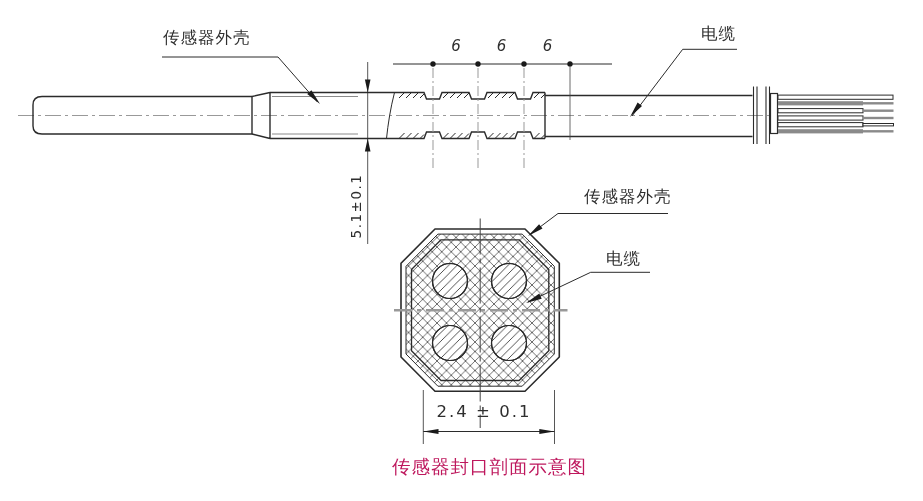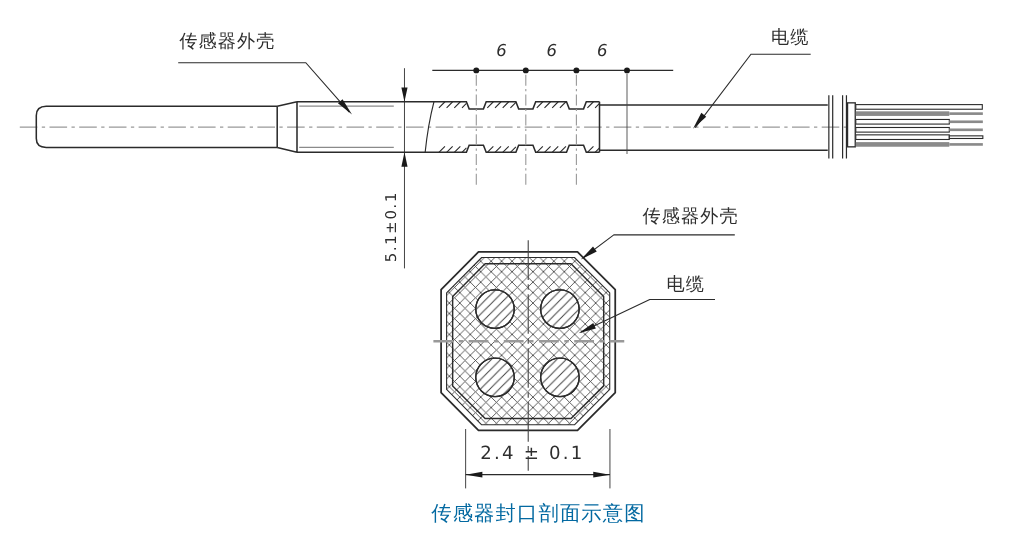--- a/index.html
+++ b/index.html
@@ -13,21 +13,21 @@
     position:absolute;color:#2e2e2e;white-space:nowrap;
     font-family:"DejaVu Sans","Liberation Sans",sans-serif;
   }
   .cjk{font-size:16.5px;letter-spacing:1px;}
   .dim{font-size:15px;font-style:italic;width:20px;text-align:center;}
   .dimh{font-size:16.5px;letter-spacing:2px;width:140px;text-align:center;}
   .dimv{
     font-size:13.5px;letter-spacing:1.5px;
     transform:translate(-50%,-50%) rotate(-90deg);
   }
-  .caption{font-size:18.5px;letter-spacing:1px;color:#0369a1;}
+  .caption{font-size:18.5px;letter-spacing:1px;color:#be185d;}
 </style>
 </head>
 <body>
 
 <div id="canvas">
 
   <svg id="drawing" width="923" height="501" viewBox="0 0 923 501" xmlns="http://www.w3.org/2000/svg">
     <defs>
       <pattern id="xh" width="9.5" height="9.5" patternUnits="userSpaceOnUse">
         <path d="M0,9.5 L9.5,0 M-2.4,2.4 L2.4,-2.4 M7.1,11.9 L11.9,7.1 M0,0 L9.5,9.5 M-2.4,7.1 L2.4,11.9 M7.1,-2.4 L11.9,2.4" stroke="#3d3d3d" stroke-width="0.75" fill="none"></path>

